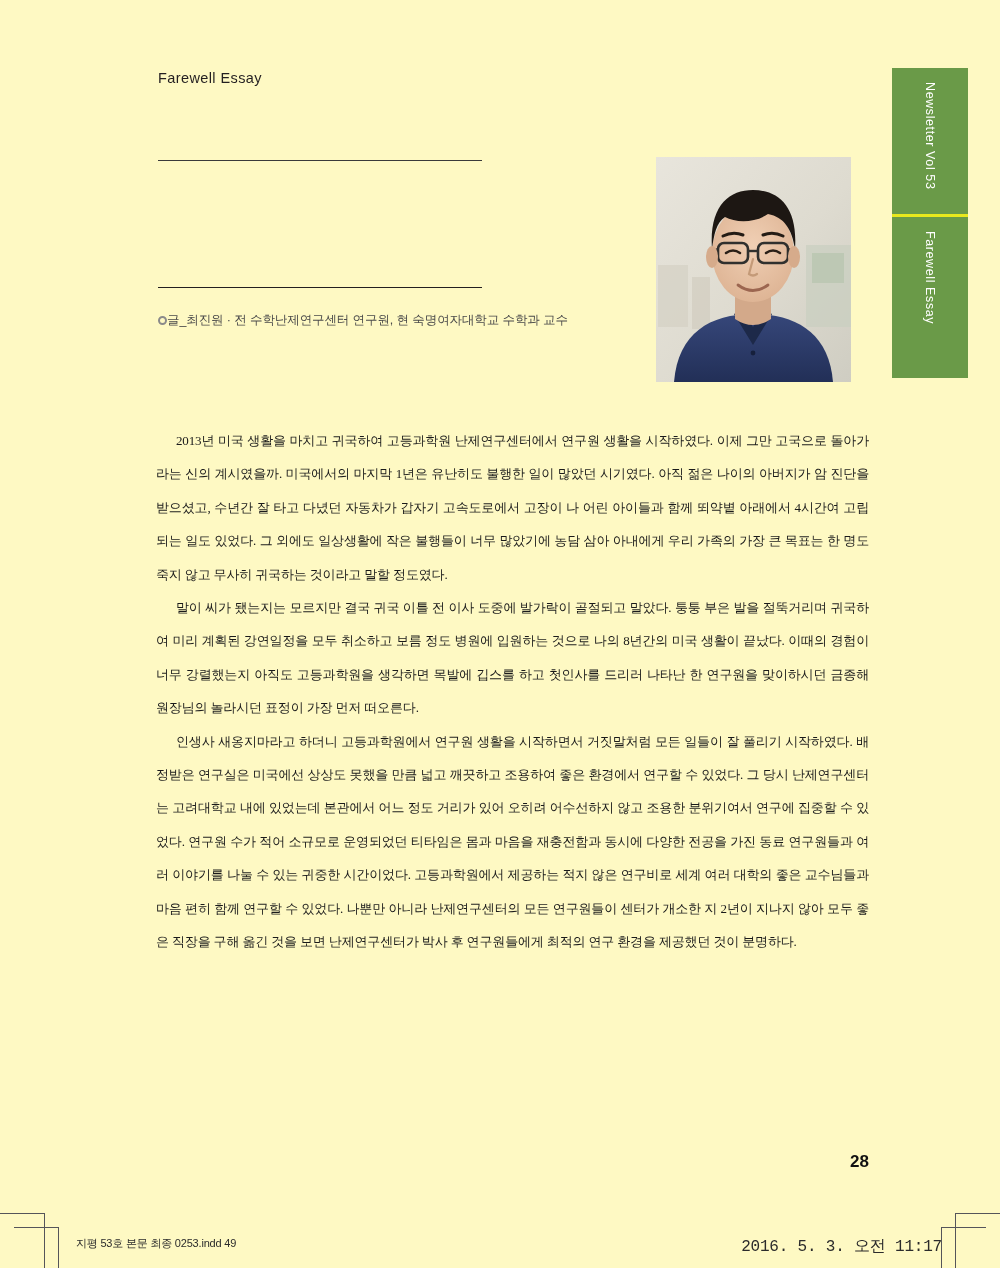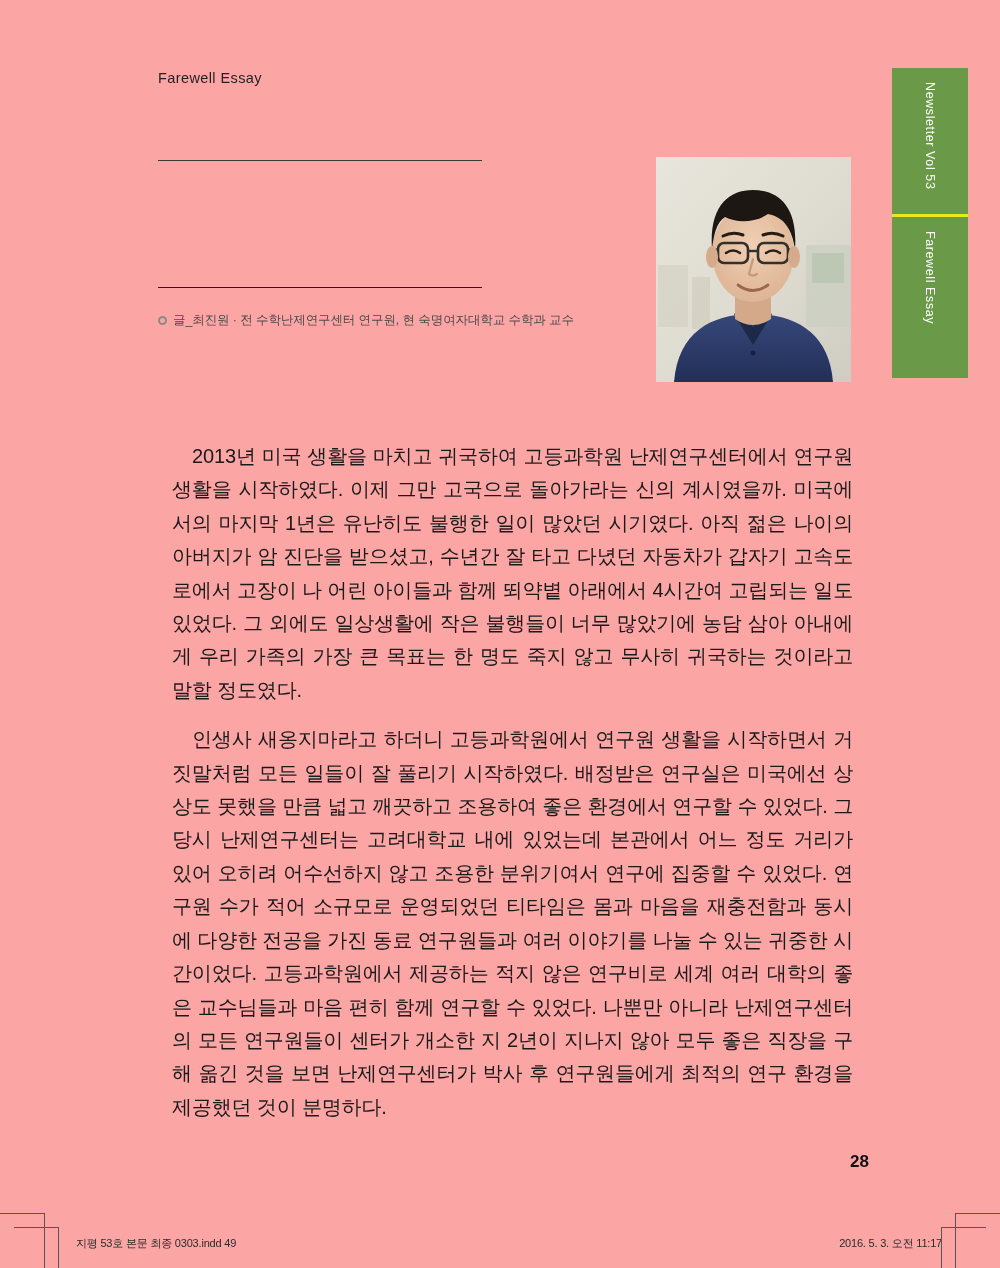--- a/index.html
+++ b/index.html
@@ -11,21 +11,21 @@
     width: 1000px;
     height: 1268px;
     position: relative;
     font-family: "Liberation Sans", sans-serif;
     overflow: hidden;
   }
 
   .page {
     position: absolute;
     inset: 0;
-    background: #fca5a5;
+    background: #fef9c3;
   }
 
   
   .running-head {
     position: absolute;
     left: 158px;
     top: 70px;
     font-size: 14.5px;
     letter-spacing: 0.4px;
     color: #231f20;
@@ -60,21 +60,20 @@
     font-family: "Liberation Sans", sans-serif;
     white-space: nowrap;
   }
 
   .byline {
     position: absolute;
     left: 158px;
     top: 312px;
     display: flex;
     align-items: center;
-    gap: 6px;
     white-space: nowrap;
   }
   .byline-bullet {
     display: inline-block;
     width: 9px;
     height: 9px;
     border-radius: 50%;
     border: 2.5px solid #8a8a8a;
     box-sizing: border-box;
     flex: none;
@@ -135,23 +134,23 @@
   }
 
   
   .body-copy {
     position: absolute;
     left: 156px;
     top: 424px;
     width: 713px;
   }
   .body-copy p {
-    margin: 16px;
-    font-family: Liberation Sans, sans-serif;
-    font-size: 20px;
+    margin: 0;
+    font-family: Liberation Serif, serif;
+    font-size: 13px;
     line-height: 33.4px;
     color: #1a1a1a;
     text-align: justify;
     text-justify: inter-character;
     text-indent: 20px;
     letter-spacing: -0.15px;
     word-break: break-all;
   }
 
   
@@ -175,25 +174,25 @@
     font-size: 11px;
     color: #2b2b2b;
     letter-spacing: -0.2px;
     white-space: nowrap;
     font-family: "Liberation Sans", sans-serif;
   }
   .footer-right {
     position: absolute;
     right: 58px;
     top: 1236px;
-    font-size: 11px;
+    font-size: 16px;
     color: #2b2b2b;
     letter-spacing: -0.2px;
     white-space: nowrap;
-    font-family: Liberation Sans, sans-serif;
+    font-family: Liberation Mono, monospace;
   }
 
   
   .crop { position: absolute; background: #55555a; }
   
   .cl-h1 { left: 0px;  top: 1213px; width: 44px; height: 1px; }
   .cl-v1 { left: 44px; top: 1213px; width: 1px;  height: 55px; }
   
   .cl-h2 { left: 14px; top: 1227px; width: 44px; height: 1px; }
   .cl-v2 { left: 58px; top: 1227px; width: 1px;  height: 41px; }
@@ -277,26 +276,27 @@
       <span class="side-tab-label">Newsletter Vol 53</span>
     </div>
     <div class="side-tab-divider"></div>
     <div class="side-tab-sec bottom">
       <span class="side-tab-label">Farewell Essay</span>
     </div>
   </div>
 
   <div class="body-copy">
     <p>2013년 미국 생활을 마치고 귀국하여 고등과학원 난제연구센터에서 연구원 생활을 시작하였다. 이제 그만 고국으로 돌아가라는 신의 계시였을까. 미국에서의 마지막 1년은 유난히도 불행한 일이 많았던 시기였다. 아직 젊은 나이의 아버지가 암 진단을 받으셨고, 수년간 잘 타고 다녔던 자동차가 갑자기 고속도로에서 고장이 나 어린 아이들과 함께 뙤약볕 아래에서 4시간여 고립되는 일도 있었다. 그 외에도 일상생활에 작은 불행들이 너무 많았기에 농담 삼아 아내에게 우리 가족의 가장 큰 목표는 한 명도 죽지 않고 무사히 귀국하는 것이라고 말할 정도였다.</p>
+    <p>말이 씨가 됐는지는 모르지만 결국 귀국 이틀 전 이사 도중에 발가락이 골절되고 말았다. 퉁퉁 부은 발을 절뚝거리며 귀국하여 미리 계획된 강연일정을 모두 취소하고 보름 정도 병원에 입원하는 것으로 나의 8년간의 미국 생활이 끝났다. 이때의 경험이 너무 강렬했는지 아직도 고등과학원을 생각하면 목발에 깁스를 하고 첫인사를 드리러 나타난 한 연구원을 맞이하시던 금종해 원장님의 놀라시던 표정이 가장 먼저 떠오른다.</p>
     <p>인생사 새옹지마라고 하더니 고등과학원에서 연구원 생활을 시작하면서 거짓말처럼 모든 일들이 잘 풀리기 시작하였다. 배정받은 연구실은 미국에선 상상도 못했을 만큼 넓고 깨끗하고 조용하여 좋은 환경에서 연구할 수 있었다. 그 당시 난제연구센터는 고려대학교 내에 있었는데 본관에서 어느 정도 거리가 있어 오히려 어수선하지 않고 조용한 분위기여서 연구에 집중할 수 있었다. 연구원 수가 적어 소규모로 운영되었던 티타임은 몸과 마음을 재충전함과 동시에 다양한 전공을 가진 동료 연구원들과 여러 이야기를 나눌 수 있는 귀중한 시간이었다. 고등과학원에서 제공하는 적지 않은 연구비로 세계 여러 대학의 좋은 교수님들과 마음 편히 함께 연구할 수 있었다. 나뿐만 아니라 난제연구센터의 모든 연구원들이 센터가 개소한 지 2년이 지나지 않아 모두 좋은 직장을 구해 옮긴 것을 보면 난제연구센터가 박사 후 연구원들에게 최적의 연구 환경을 제공했던 것이 분명하다.</p>
   </div>
 
   <div class="page-number">28</div>
 
-  <div class="footer-left">지평 53호 본문 최종 0303.indd   49</div>
+  <div class="footer-left">지평 53호 본문 최종 0253.indd   49</div>
   <div class="footer-right">2016. 5. 3.   오전 11:17</div>
 
   <div class="crop cl-h1"></div>
   <div class="crop cl-v1"></div>
   <div class="crop cl-h2"></div>
   <div class="crop cl-v2"></div>
   <div class="crop cr-h1"></div>
   <div class="crop cr-v1"></div>
   <div class="crop cr-h2"></div>
   <div class="crop cr-v2"></div>

